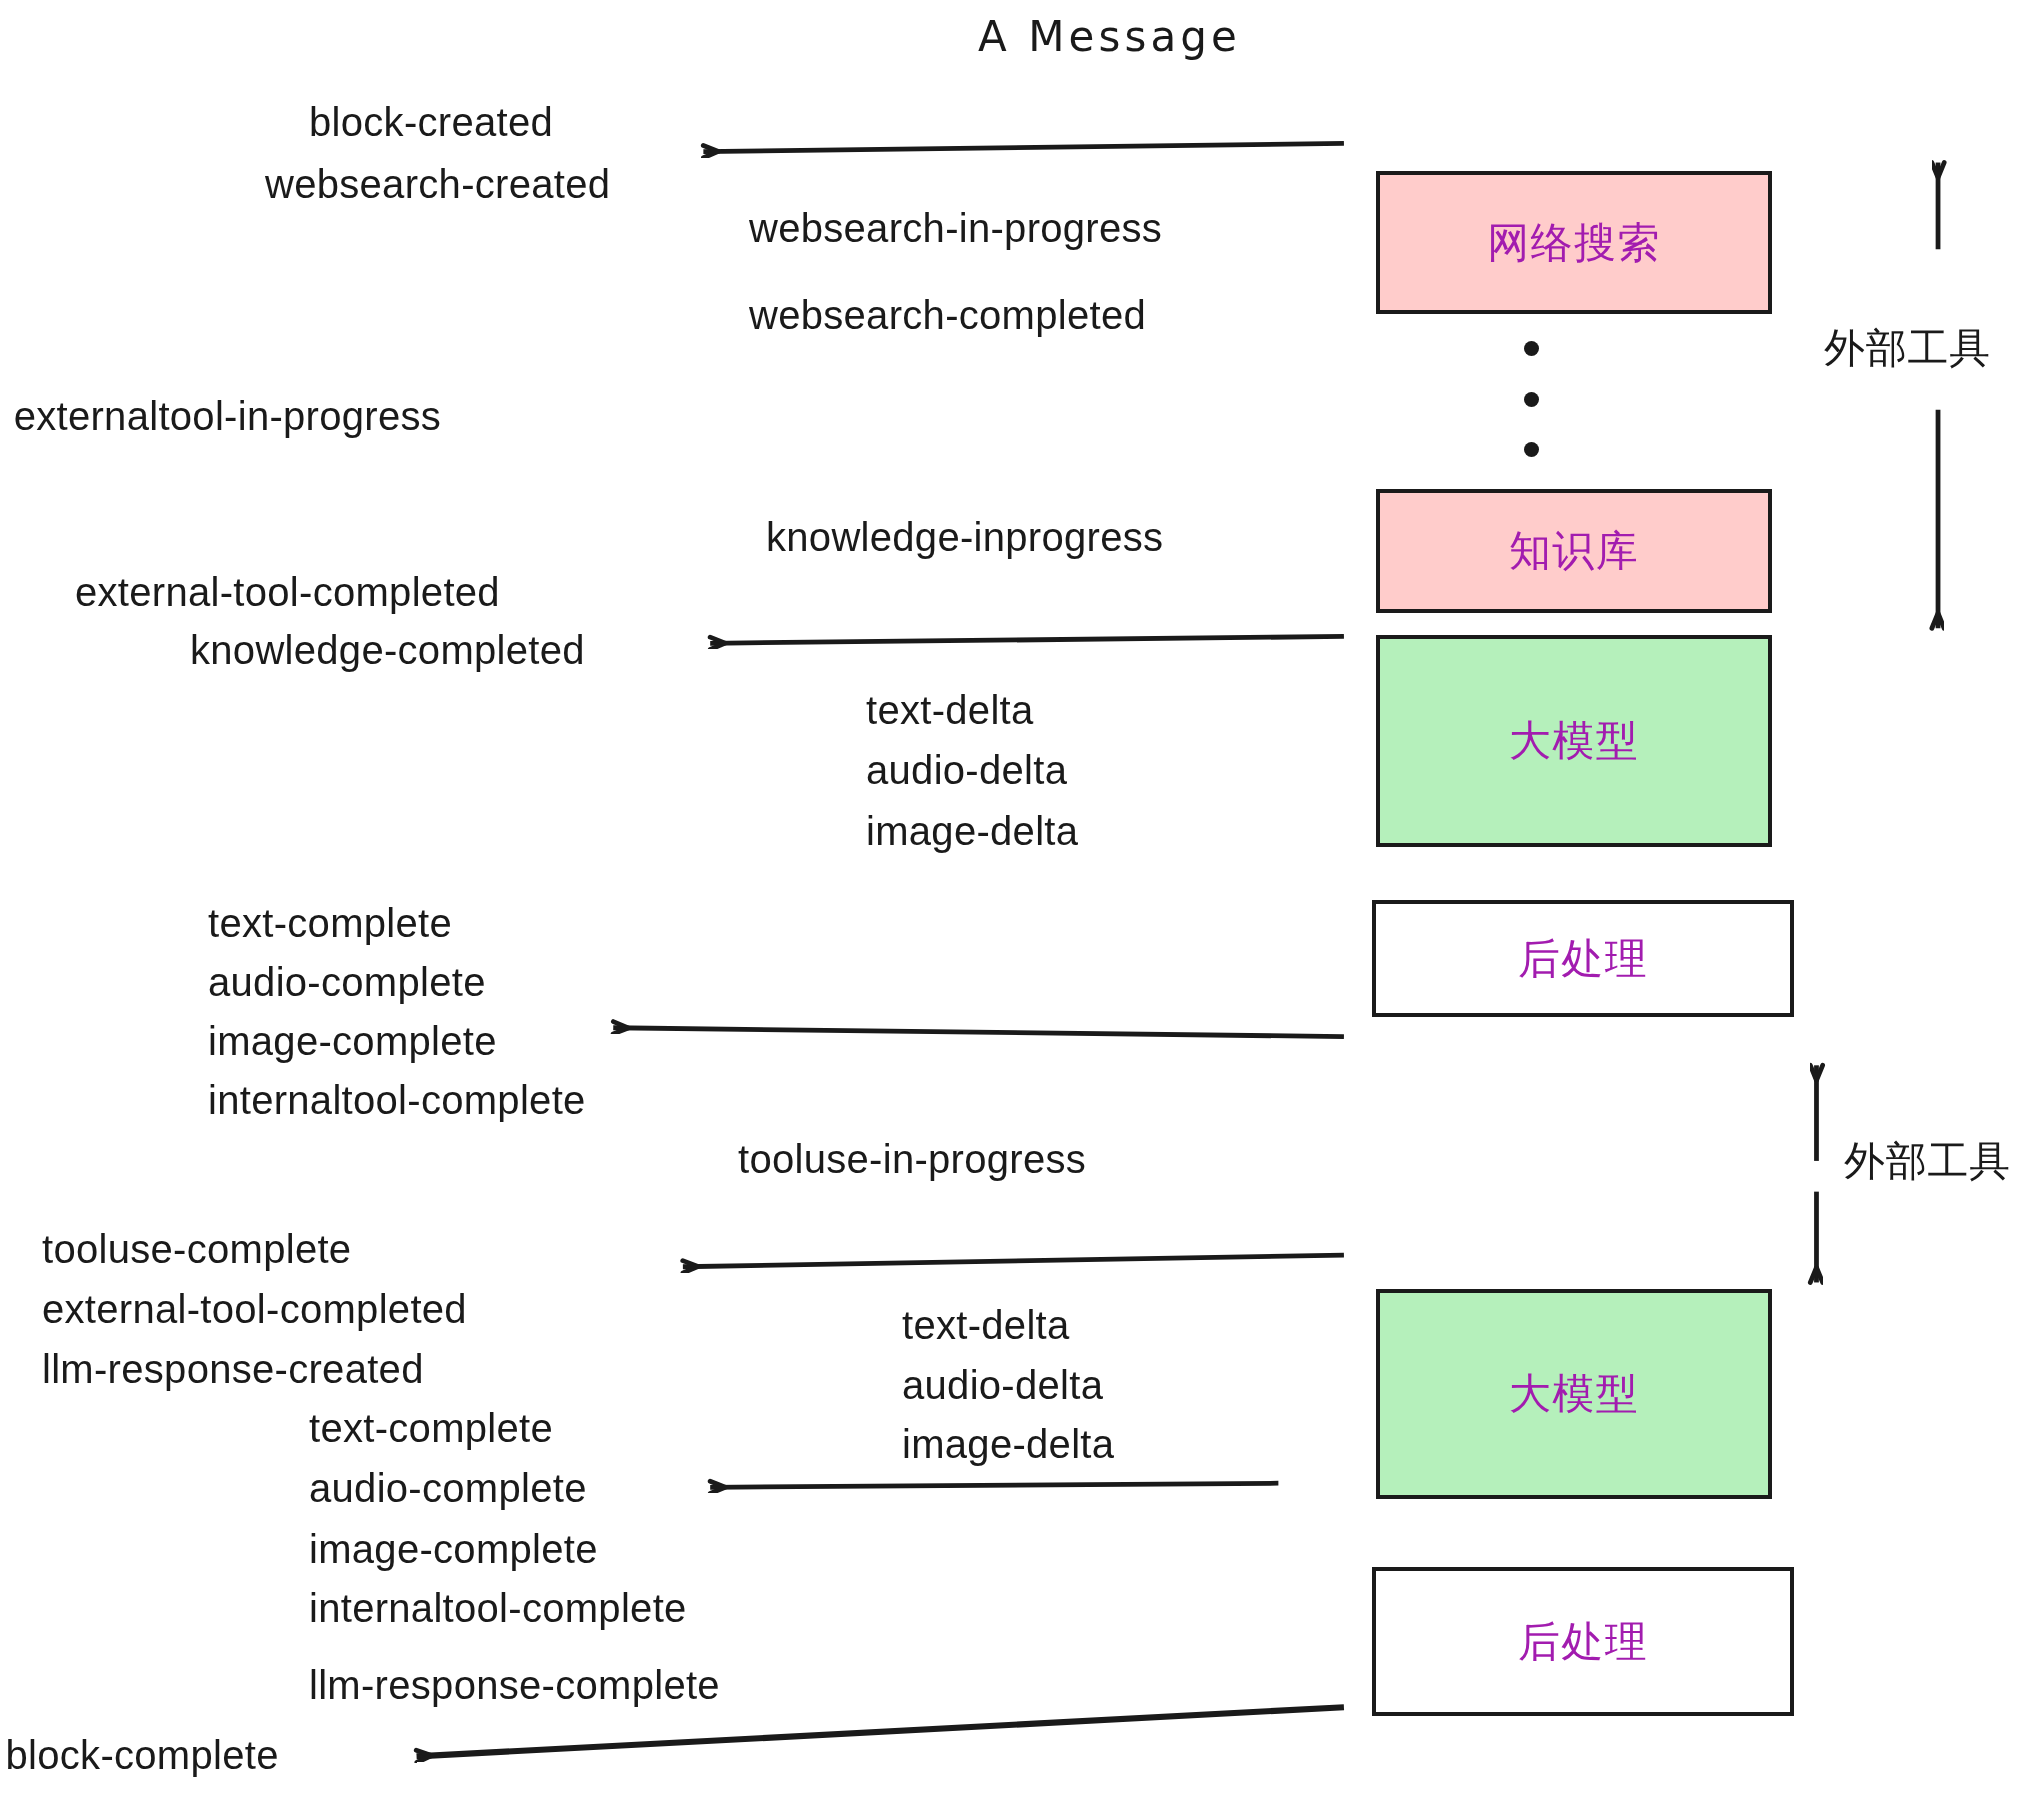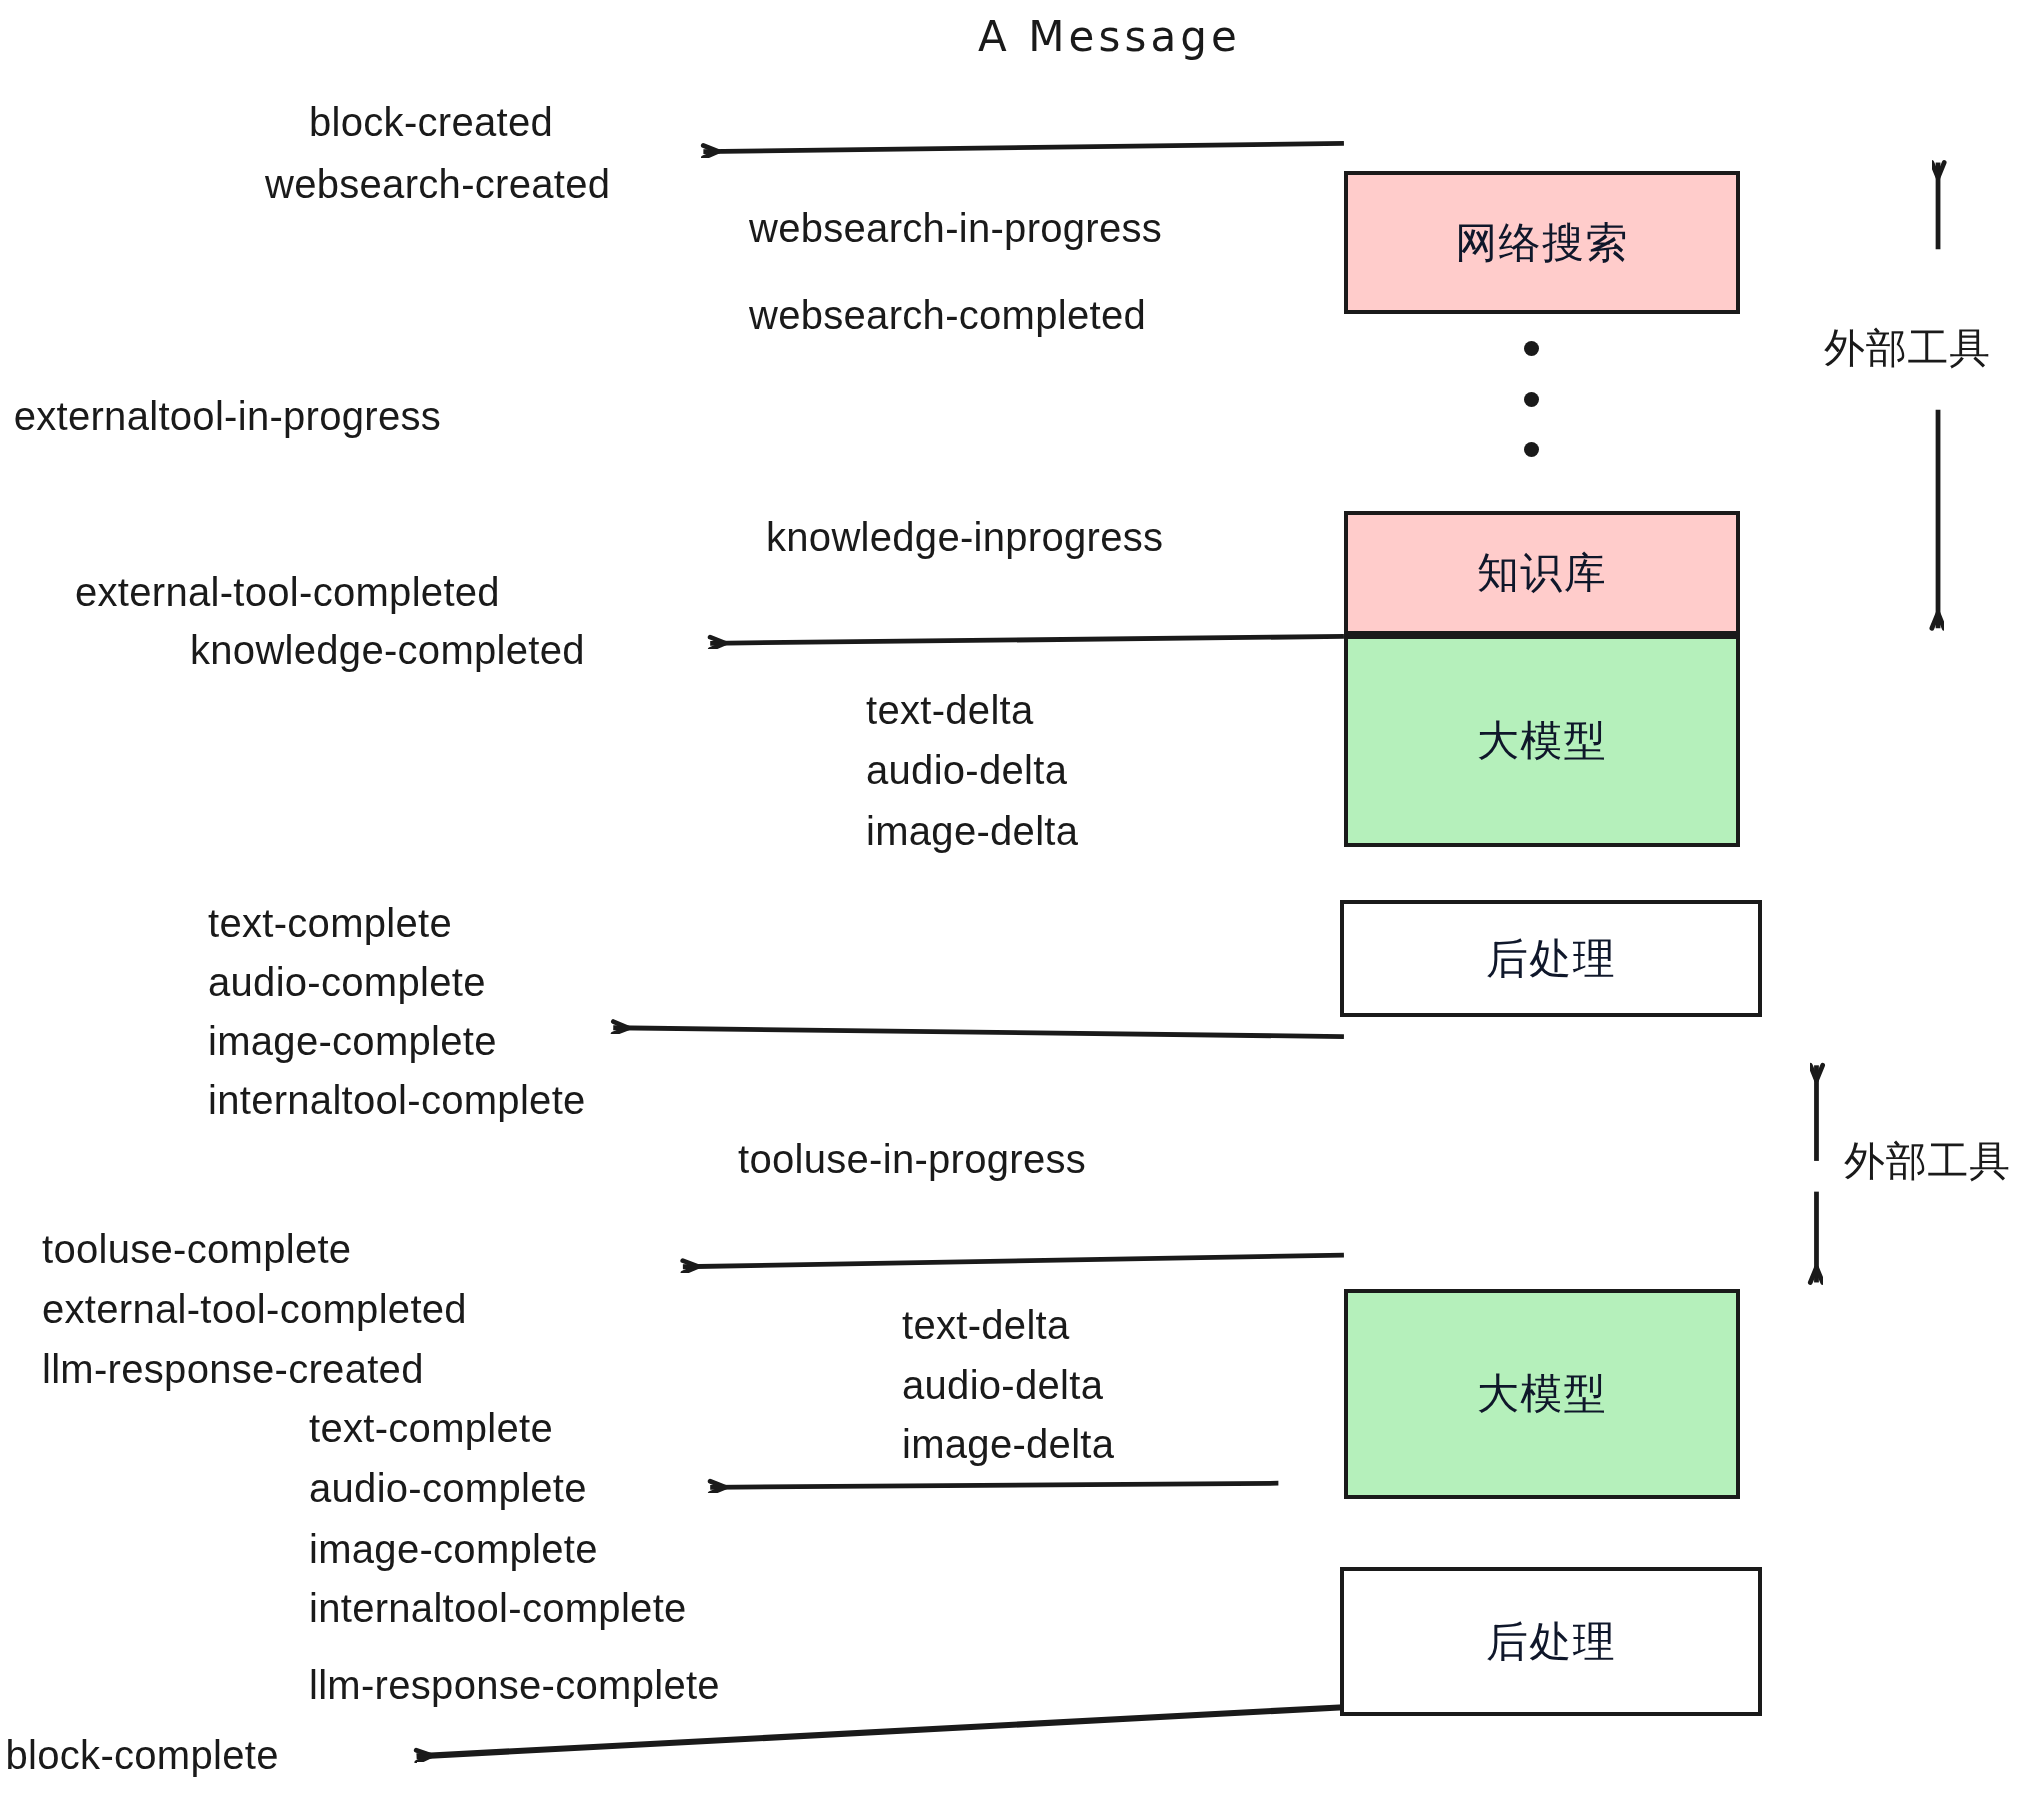--- a/index.html
+++ b/index.html
@@ -46,22 +46,23 @@
   }
   .node {
     position: absolute;
     box-sizing: border-box;
     border: 4.8px solid #1a1a1a;
     display: flex;
     align-items: center;
     justify-content: center;
     font-family: "DejaVu Sans", sans-serif;
     font-size: 42px;
-    color: #0f172a;
+    color: #a21caf;
     letter-spacing: 1.4px;
+    margin-left: 32px;
   }
   .node.mono {
     font-family: "DejaVu Sans Mono", monospace;
     font-size: 38px;
   }
   .sidelabel {
     position: absolute;
     font-family: "DejaVu Sans", sans-serif;
     font-size: 41px;
     color: #1a1a1a;
@@ -120,21 +121,21 @@
   <div class="node" style="left:1344px; top:171px; width:396px; height:143px; background:#FFCCCB;">
     <span>网络搜索</span>
   </div>
 
   <div class="dots" style="left:1523px; top:341px; width:16.4px; height:116px;">
     <i></i>
       <i></i>
       <i></i>
   </div>
 
-  <div class="node" style="left:1344px; top:511px; width:396px; height:124px; background:#FFCCCB;">
+  <div class="node" style="left:1344px; top:489px; width:396px; height:124px; background:#FFCCCB;">
     <span>知识库</span>
   </div>
 
   <div class="node" style="left:1344px; top:635px; width:396px; height:212px; background:#B5F0BB;">
     <span>大模型</span>
   </div>
 
   <div class="node" style="left:1340px; top:900px; width:422px; height:117px; background:#FFFFFF;">
     <span>后处理</span>
   </div>

